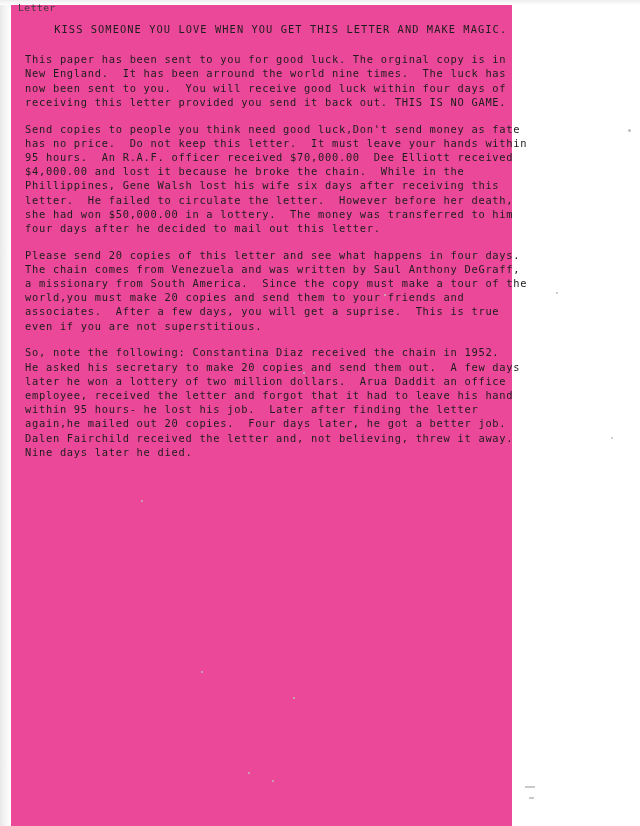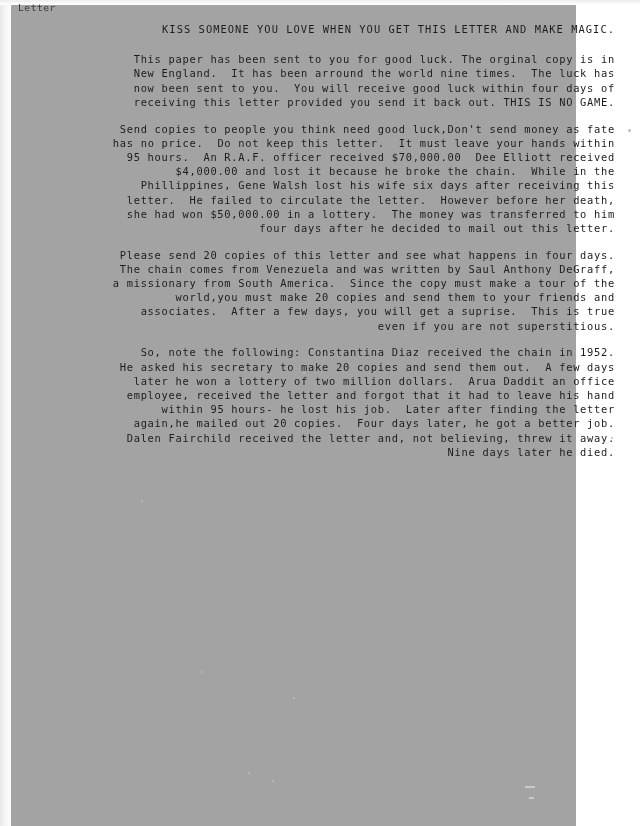--- a/index.html
+++ b/index.html
@@ -13,23 +13,23 @@
     position: relative;
     overflow: hidden;
     font-family: "DejaVu Sans Mono", "Liberation Mono", monospace;
     color: #1a1a1a;
   }
 
   
   #sheet {
     position: absolute;
     left: 0; top: 0;
-    width: 576px;
+    width: 512px;
     height: 826px;
-    background: #a3a3a3;
+    background: #ec4899;
   }
 
   
   #scan-edge-left {
     position: absolute;
     left: 0; top: 0;
     width: 11px;
     height: 826px;
     background: linear-gradient(to right, #e8e8e8 0%, #f4f4f4 45%, #ffffff 100%);
   }
@@ -57,21 +57,20 @@
     width: 590px;
   }
 
   .para {
     margin: 0 0 12.5px 0;
     font-size: 10.4px;
     line-height: 14.2px;
     letter-spacing: 0.72px;
     white-space: pre-wrap;
     color: #1d1d1d;
-    text-align: right;
   }
   .para.title {
     margin-bottom: 16px;
     letter-spacing: 1.05px;
   }
   .para.last {
     margin-bottom: 0;
   }
 
   

